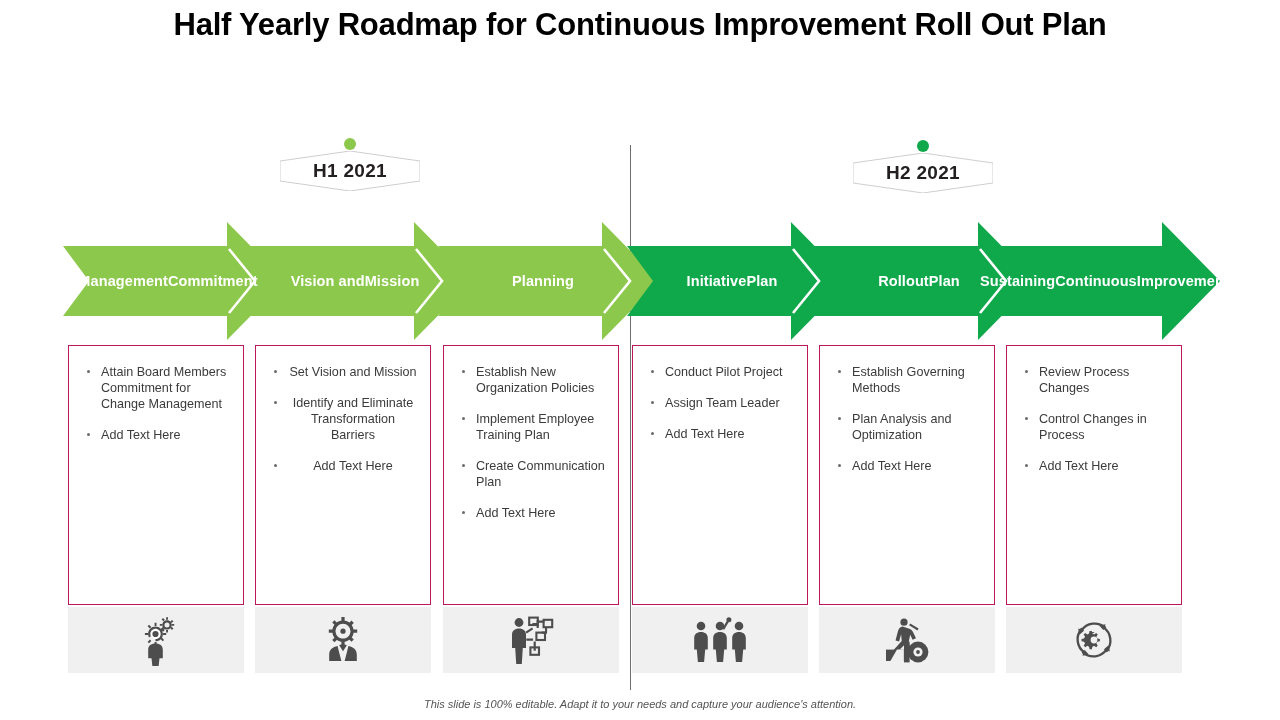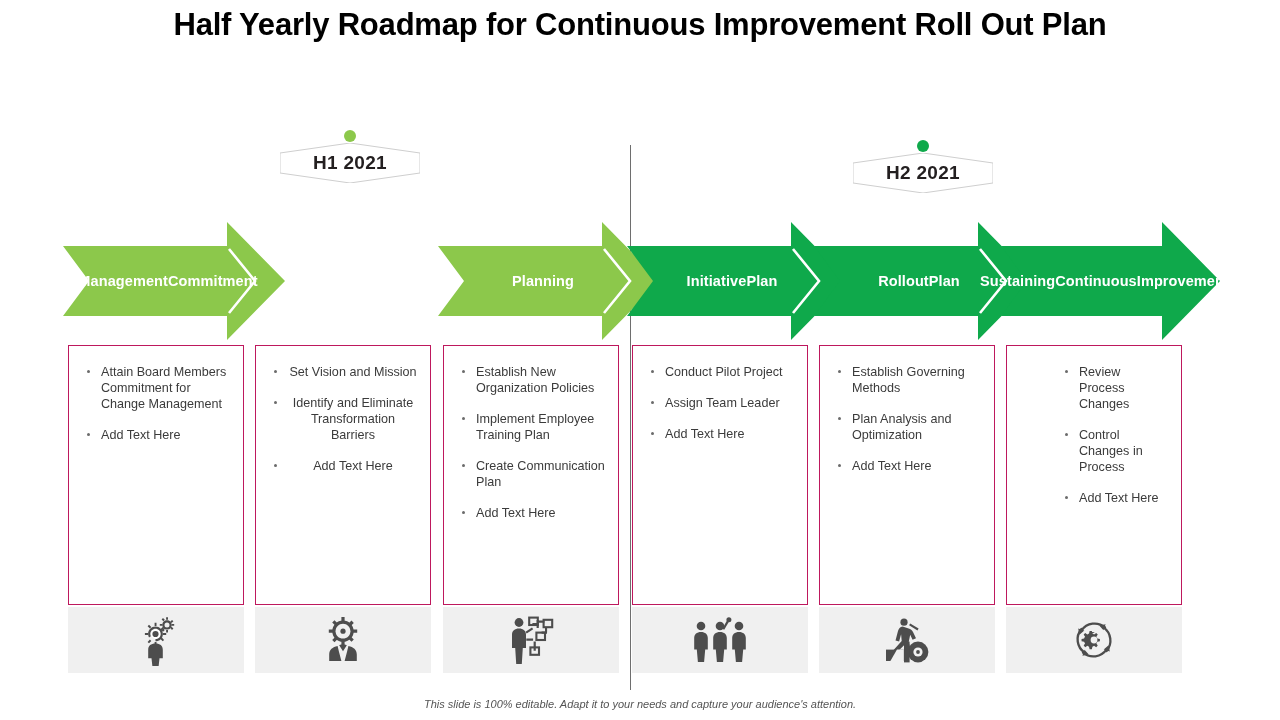--- a/index.html
+++ b/index.html
@@ -66,21 +66,21 @@
     letter-spacing: 0.3px;
   }
   .period-dot {
     position: absolute;
     width: 12px;
     height: 12px;
     border-radius: 50%;
     left: 64px;
     top: -13px;
   }
-  #badge-h1 { left: 280px; top: 143px; }
+  #badge-h1 { left: 280px; top: 151px; }
   #badge-h2 { left: 853px; top: 153px; }
 
   
   .arrow-row {
     position: absolute;
     left: 0;
     top: 222px;
     width: 1280px;
     height: 118px;
     z-index: 3;
@@ -202,20 +202,30 @@
   <div class="chev" id="chev-0" style="left: 63px; width: 222px;">
     <svg id="svg-chev-0" width="222" height="118" viewBox="0 0 222 118" preserveAspectRatio="none">
         <polygon points="0,24 164,24 164,0 222,59 164,118 164,94 0,94 26,59" fill="#8CC84B"></polygon>
         <polyline points="166,27 192,59 166,91" fill="none" stroke="#ffffff" stroke-width="2.6"></polyline>
       </svg>
     <div class="label">
         <div>Management</div>
         <div>Commitment</div>
       </div>
   </div>
+  <div class="chev" id="chev-1" style="left: 250px; width: 222px;">
+    <svg id="svg-chev-1" width="222" height="118" viewBox="0 0 222 118" preserveAspectRatio="none">
+        <polygon points="0,24 164,24 164,0 222,59 164,118 164,94 0,94 26,59" fill="#8CC84B"></polygon>
+        <polyline points="166,27 192,59 166,91" fill="none" stroke="#ffffff" stroke-width="2.6"></polyline>
+      </svg>
+    <div class="label">
+        <div>Vision and</div>
+        <div>Mission</div>
+      </div>
+  </div>
   <div class="chev" id="chev-2" style="left: 438px; width: 222px;">
     <svg id="svg-chev-2" width="222" height="118" viewBox="0 0 222 118" preserveAspectRatio="none">
         <polygon points="0,24 164,24 164,0 222,59 164,118 164,94 0,94 26,59" fill="#8CC84B"></polygon>
         <polyline points="166,27 192,59 166,91" fill="none" stroke="#ffffff" stroke-width="2.6"></polyline>
       </svg>
     <div class="label">
         <div>Planning</div>
       </div>
   </div>
   <div class="chev" id="chev-3" style="left: 627px; width: 222px;">
@@ -278,21 +288,21 @@
       <li>Add Text Here</li>
     </ul>
 </div>
 <div class="card" id="card-4" style="left: 819px; width: 176px;">
   <ul id="list-4">
       <li>Establish Governing Methods</li>
       <li>Plan Analysis and Optimization</li>
       <li>Add Text Here</li>
     </ul>
 </div>
-<div class="card" id="card-5" style="left: 1006px; width: 176px; padding-left: 40px;">
+<div class="card" id="card-5" style="left: 1006px; width: 176px;">
   <ul id="list-5">
       <li>Review Process Changes</li>
       <li>Control Changes in Process</li>
       <li>Add Text Here</li>
     </ul>
 </div>
 
 <div class="iconbox" id="icon-0" style="left: 68px; width: 176px; background: rgb(240, 240, 240);">
   <span>
     <svg width="52" height="52" viewBox="0 0 52 52" fill="#4d4d4d">

